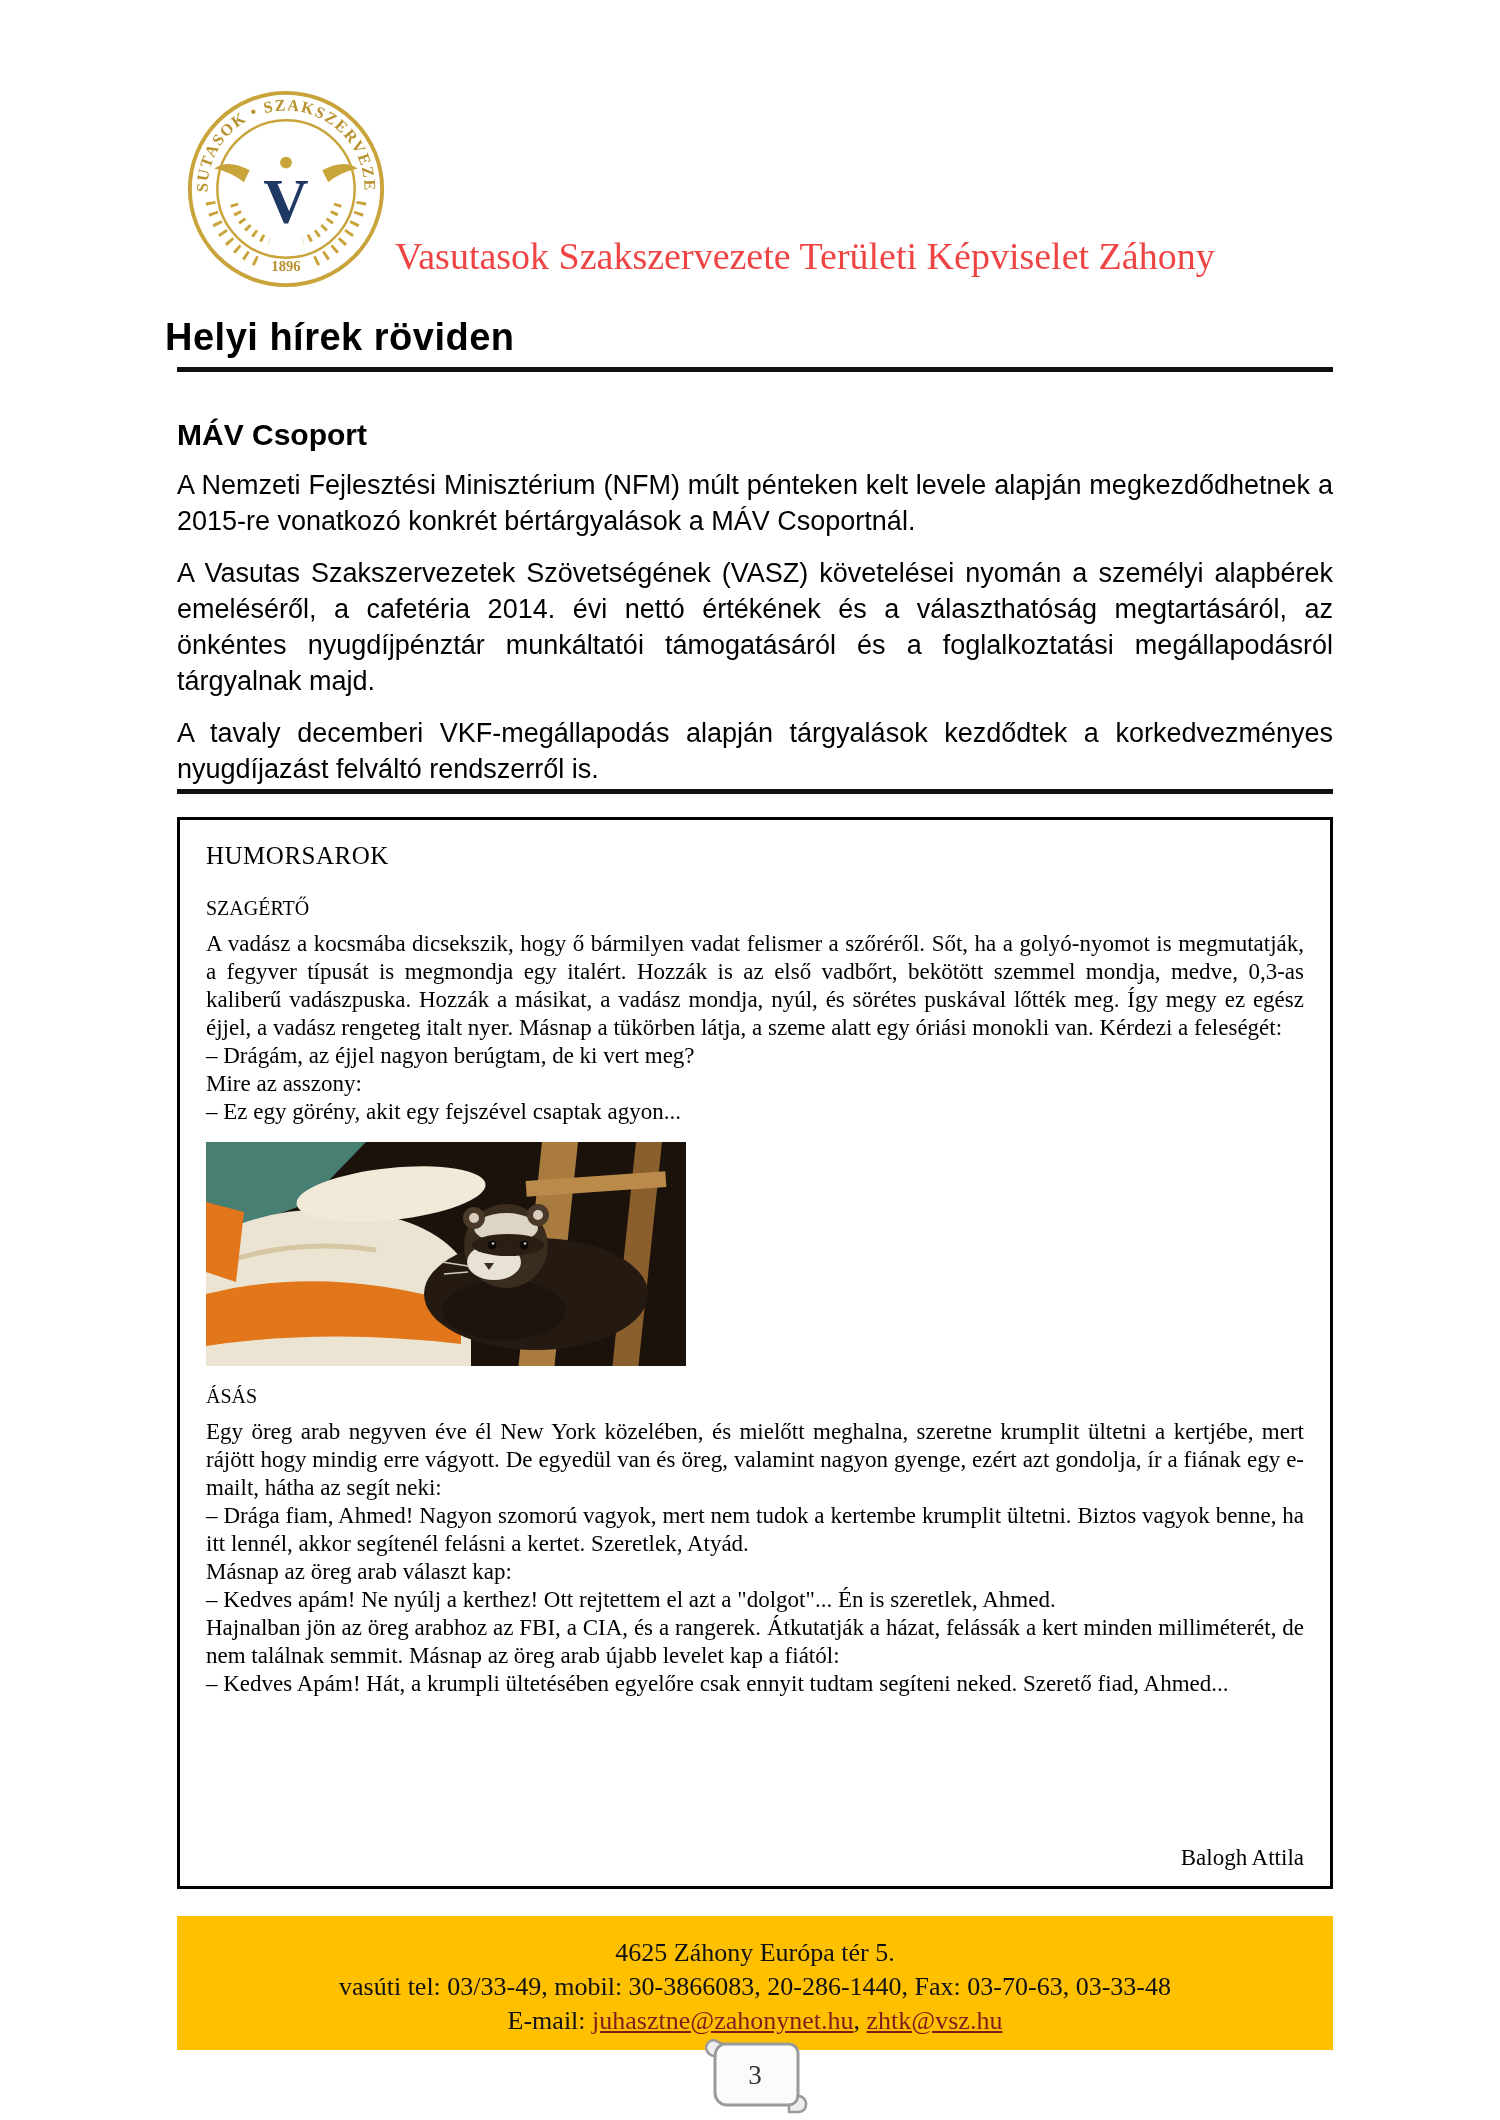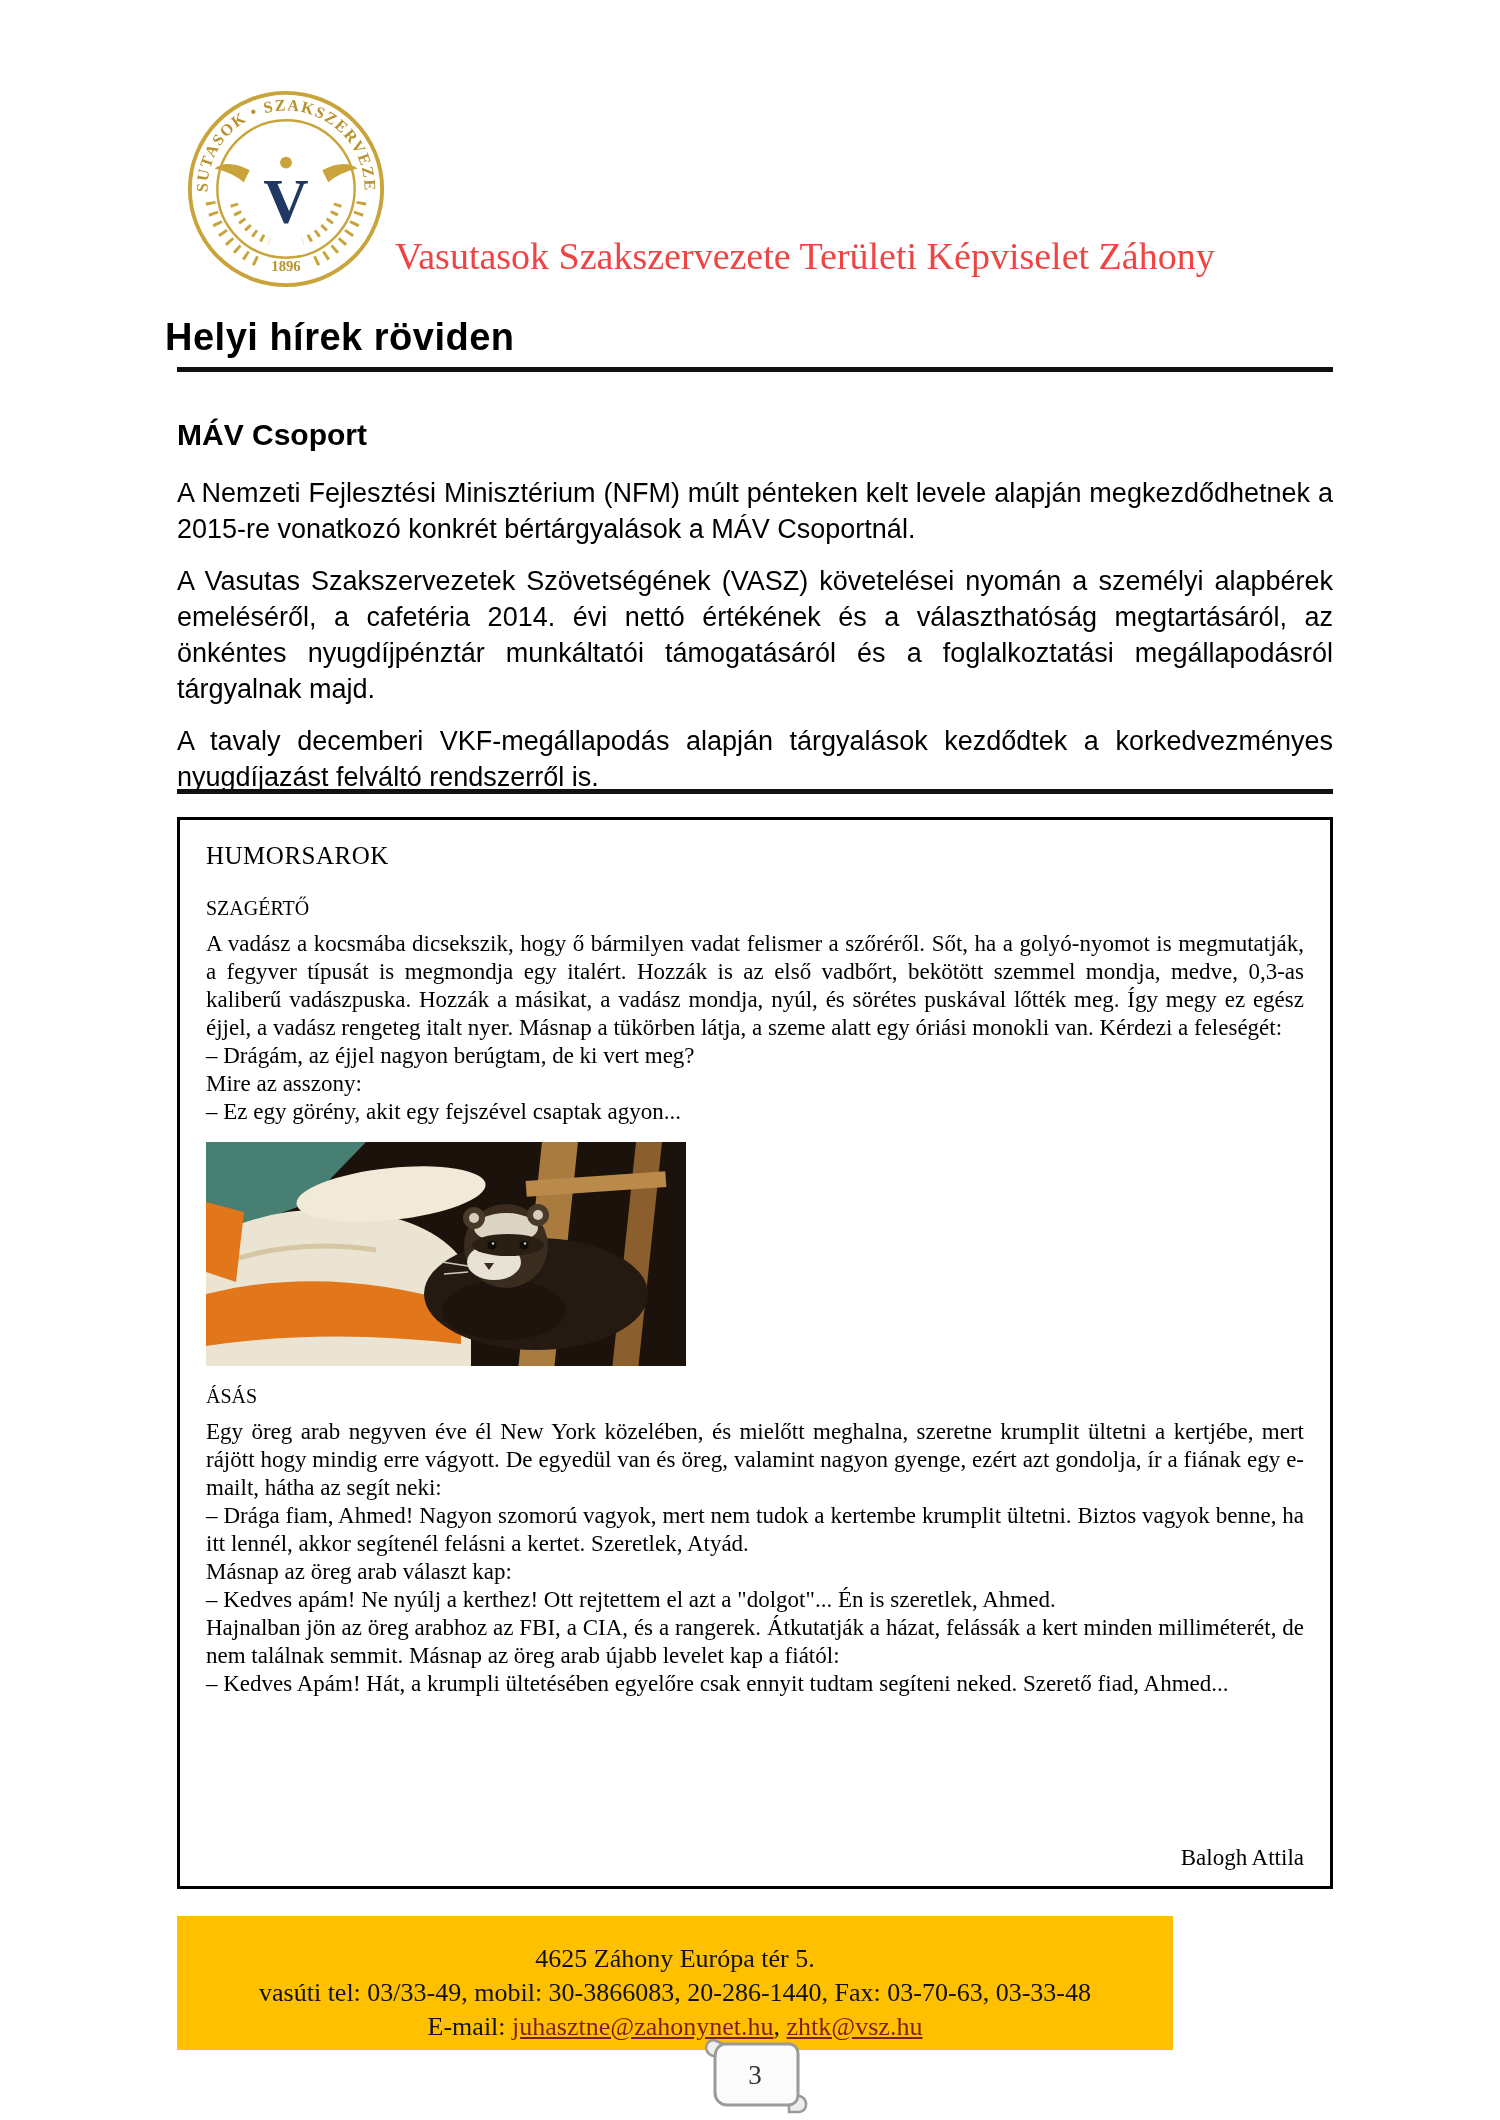--- a/index.html
+++ b/index.html
@@ -10,37 +10,37 @@
   .logo-wrap{position:absolute;left:183px;top:86px;width:206px;height:206px;}
   .masthead-title{position:absolute;left:395px;top:234px;width:940px;
         font-family:"Liberation Serif",serif;font-size:38px;color:#ef4444;}
 
   
   .news-heading{position:absolute;left:165px;top:316px;
         font-size:38px;font-weight:bold;letter-spacing:.5px;}
   .heading-rule{position:absolute;left:177px;top:367px;width:1156px;height:5px;background:#111;}
   .section-title{position:absolute;left:177px;top:418px;font-size:30px;font-weight:bold;}
   .news-body{position:absolute;left:177px;top:463px;width:1156px;}
-  .news-body p{margin:12px 0 16px 0;font-size:27px;line-height:36px;text-align:justify;}
+  .news-body p{margin:4px 0 16px 0;font-size:27px;line-height:36px;text-align:justify;}
   .rule2{position:absolute;left:177px;top:789px;width:1156px;height:5px;background:#111;}
 
   
   .humor-box{position:absolute;left:177px;top:817px;width:1156px;height:1072px;
         border:3px solid #000;box-sizing:border-box;padding:20px 26px 14px 26px;
         font-family:"Liberation Serif",serif;font-size:23px;line-height:28px;overflow:hidden;}
   .box-title{font-weight:normal;font-size:25px;letter-spacing:.5px;margin:2px 0 24px 0;}
   .joke-title{font-size:20px;margin:0 0 8px 0;}
   .joke-line{text-align:justify;}
   .photo-wrap{margin:16px 0 16px 0;width:480px;height:224px;}
   .signature{position:absolute;right:26px;bottom:14px;font-size:23px;}
 
   
-  .footer-band{position:absolute;left:177px;top:1916px;width:996px;height:134px;
+  .footer-band{position:absolute;left:177px;top:1916px;width:1156px;height:134px;
         background:#FFC000;text-align:center;font-family:"Liberation Serif",serif;
-        font-size:26px;line-height:34px;color:#111;padding-top:26px;box-sizing:border-box;}
+        font-size:26px;line-height:34px;color:#111;padding-top:20px;box-sizing:border-box;}
   .footer-band a{color:#7f1d1d;}
 
   
   .scroll-wrap{position:absolute;left:693px;top:2036px;width:122px;height:82px;}
 </style>
 </head>
 <body>
 
 <div class="page">
 

